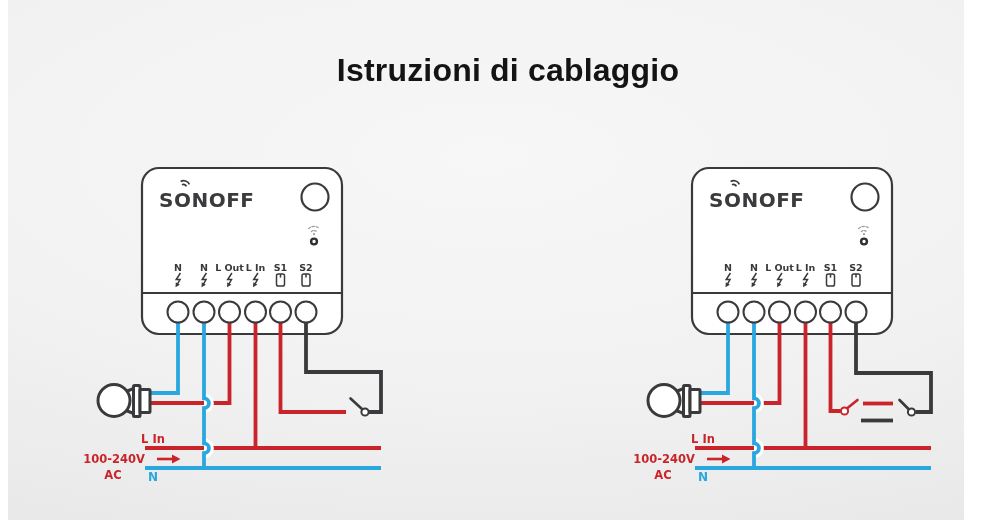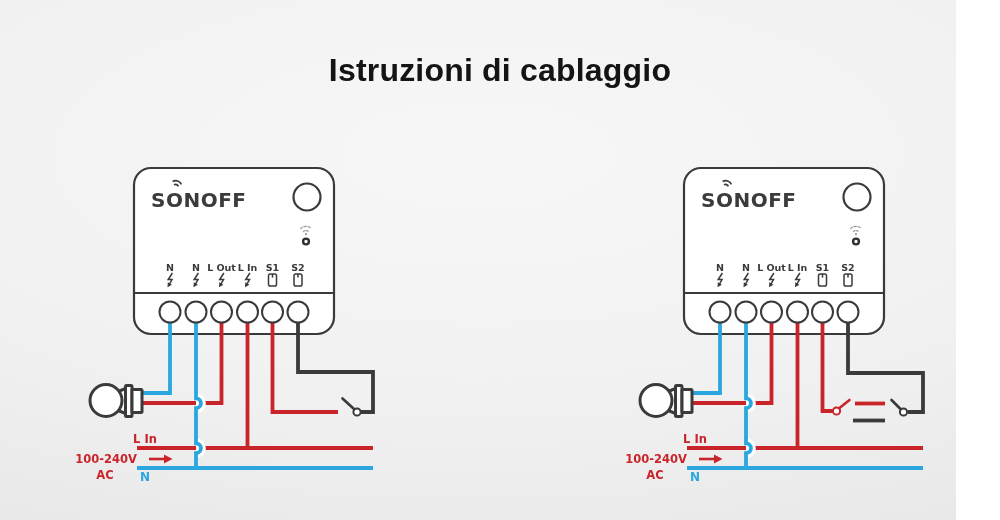--- a/index.html
+++ b/index.html
@@ -1,19 +1,20 @@
 <!DOCTYPE html>
 <html style="--line_red: #c9242a; --neutral_blue: #2aa7df; --outline_dark: #3a3a3c;"><head>
 <meta charset="utf-8">
 <style>
   html,body{margin:0;padding:0;}
   .stage{
     position:relative;width:956px;height:520px;overflow:hidden;
     background:radial-gradient(ellipse 130% 95% at 50% 30%, #f7f7f7 0%, #f1f1f1 50%, #e4e4e4 100%);
     font-family:"DejaVu Sans", sans-serif;
+    margin-left:8px;
   }
   .title{
     position:absolute;left:0;top:52px;width:1000px;text-align:center;
     font-family:"Liberation Sans", sans-serif;
     font-size:32px;font-weight:700;color:#141414;letter-spacing:0.2px;
   }
   svg{position:absolute;left:0;top:0;}
   .devbody{fill:#ffffff;stroke:var(--outline_dark);stroke-width:2.2;}
   .sep{stroke:var(--outline_dark);stroke-width:1.8;}
   .ring{fill:#ffffff;stroke:var(--outline_dark);stroke-width:2;}

